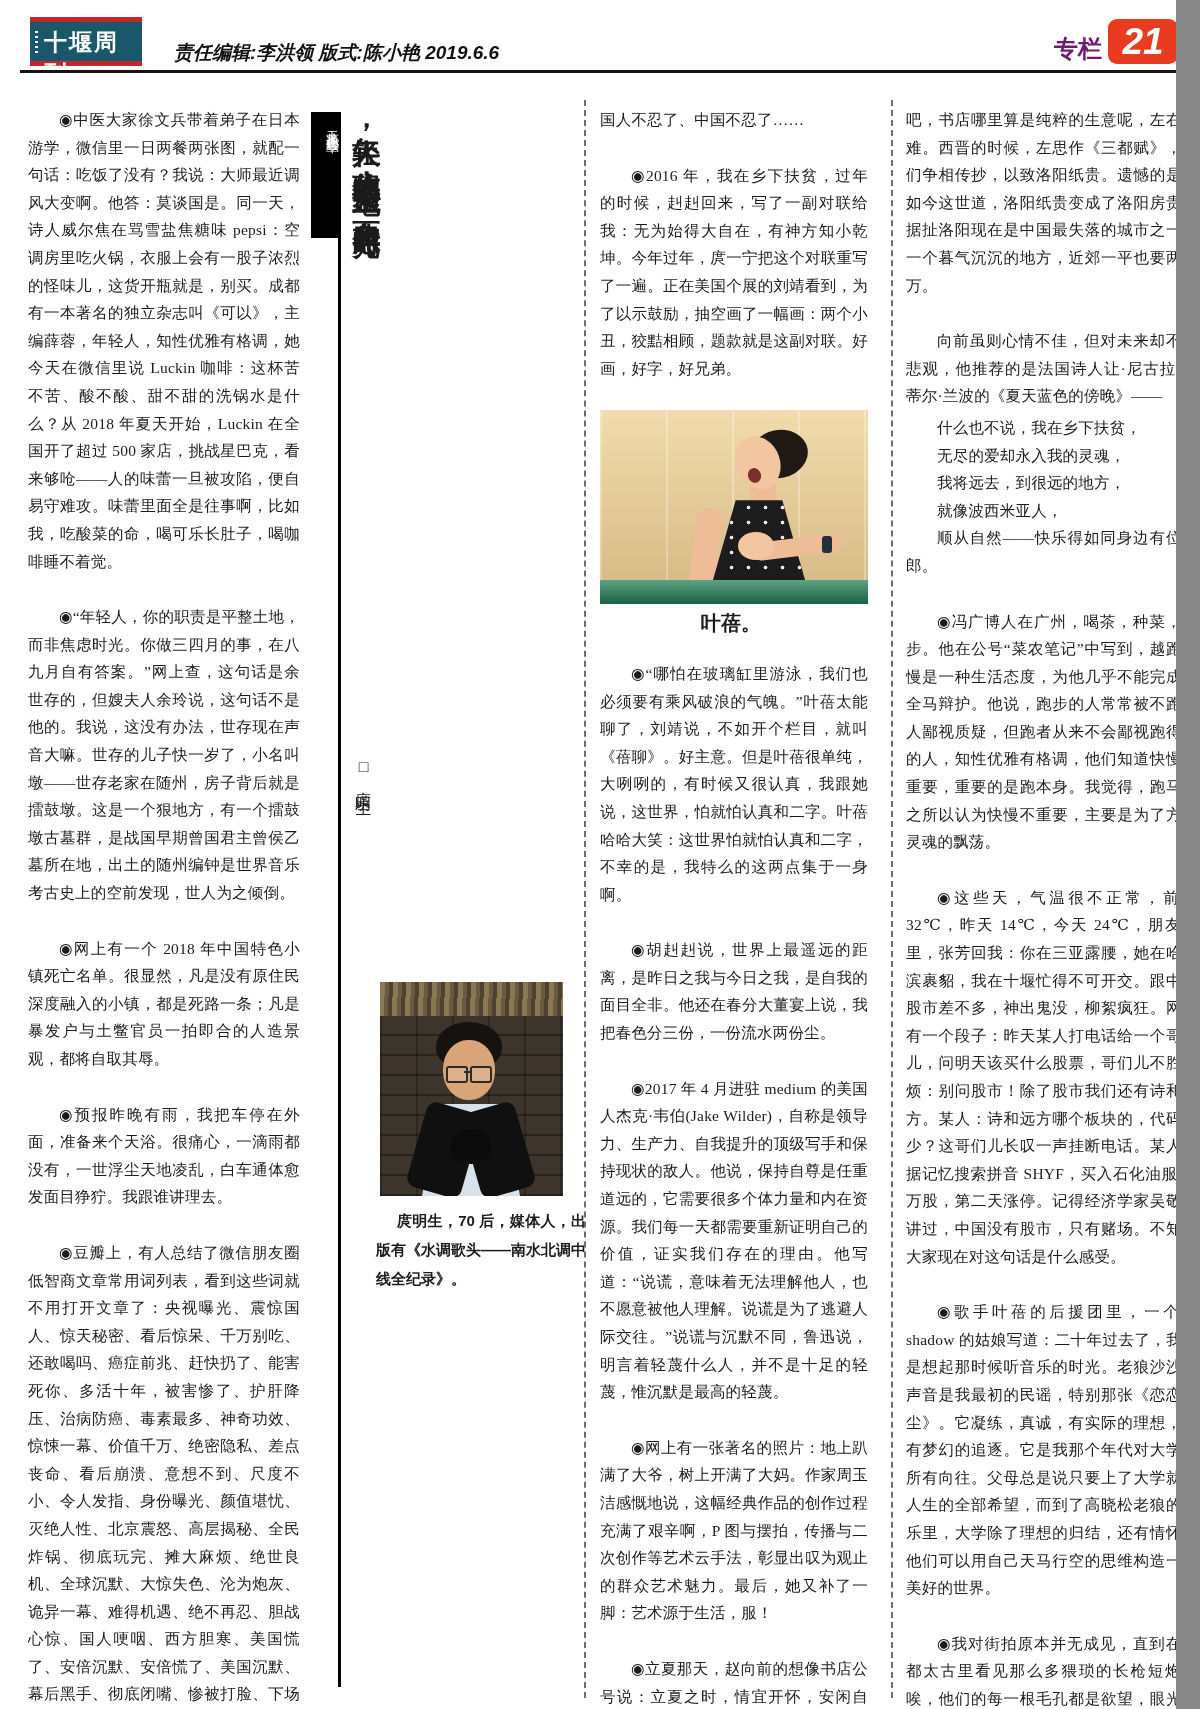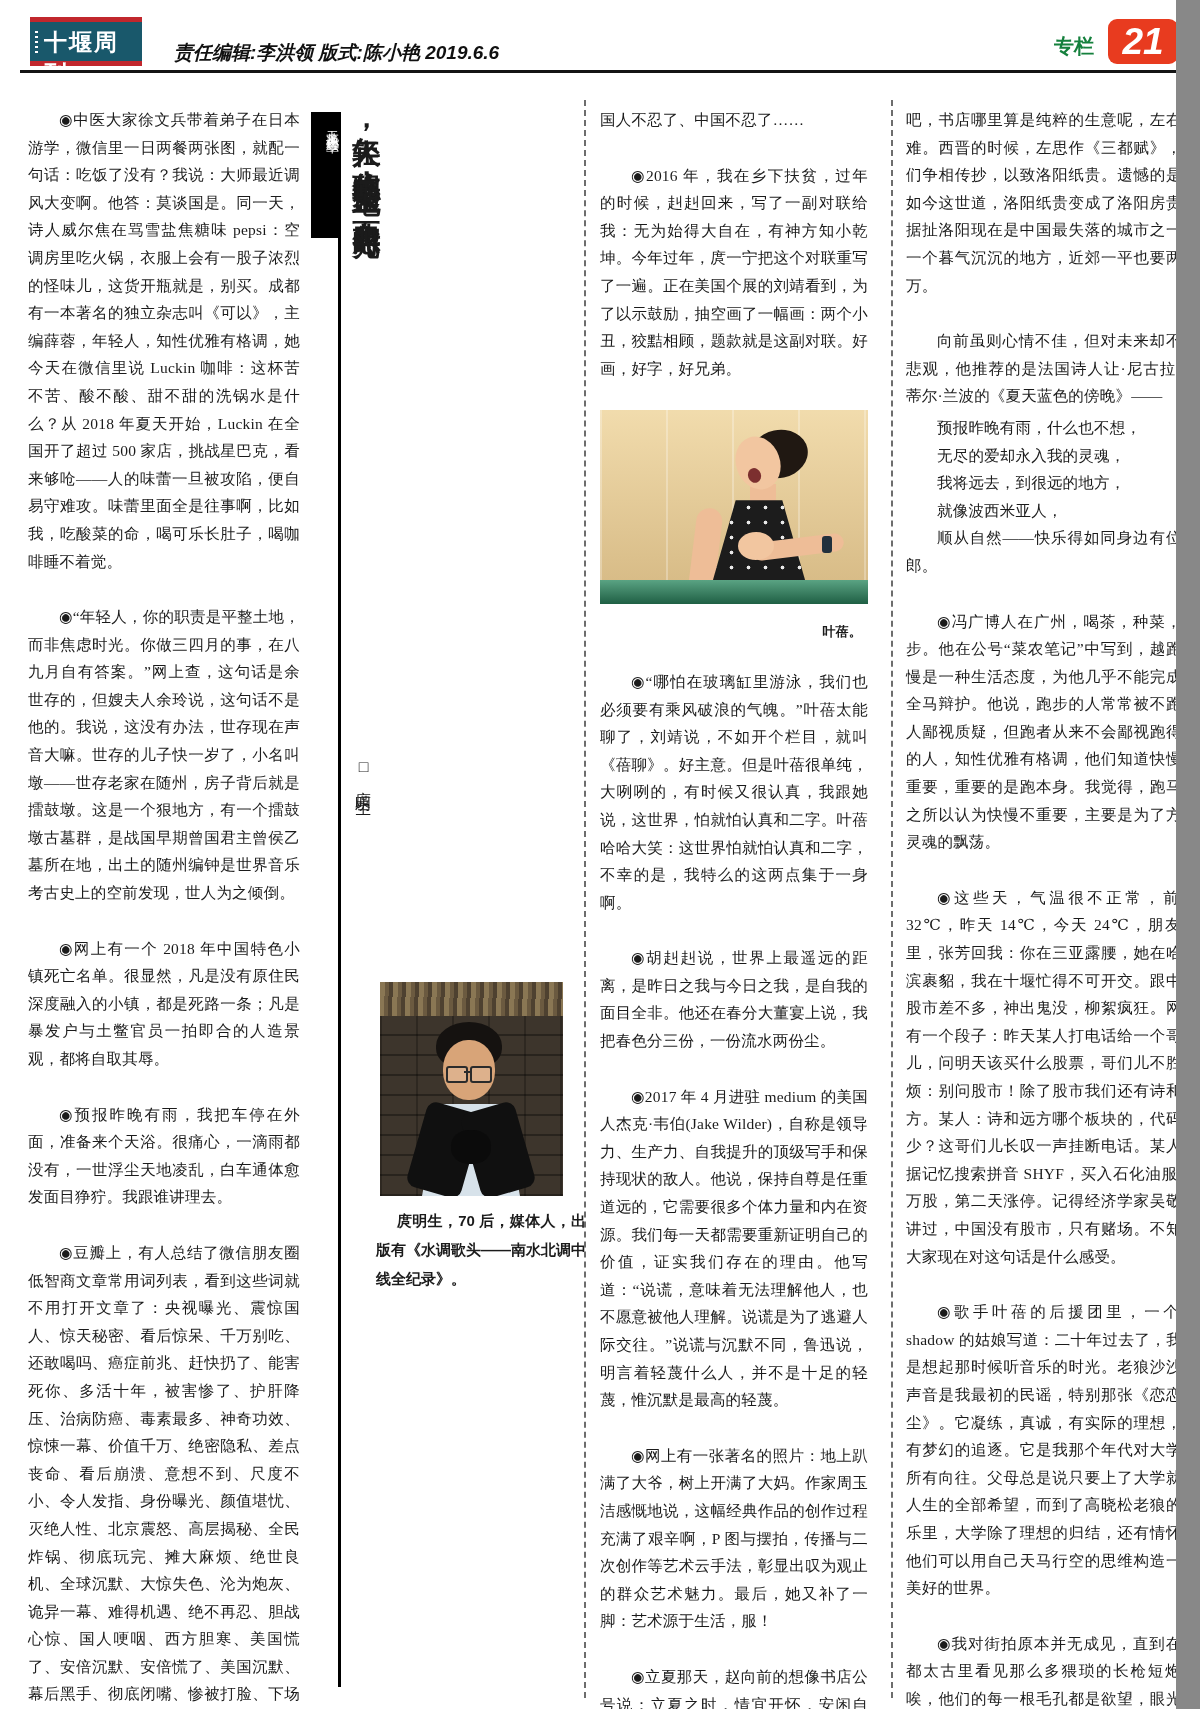--- a/index.html
+++ b/index.html
@@ -9,21 +9,21 @@
   .masthead{position:absolute;left:30px;top:21px;width:112px;height:41px;background:var(--teal,#19586b);}
   .masthead .stripe{position:absolute;left:0;width:100%;height:5px;background:var(--stripe,#c1272d);}
   .masthead .stripe.top{top:-4px;} .masthead .stripe.bot{bottom:-4px;}
   .masthead .logo-text{position:absolute;left:14px;top:6px;width:98px;color:#fff;font-weight:bold;
         font-size:23px;letter-spacing:2px;font-family:"Liberation Serif","DejaVu Serif",serif;}
   .logo-marks{position:absolute;left:5px;top:10px;width:3px;height:22px;
         background:repeating-linear-gradient(#ffffff 0 2px,transparent 2px 5px);}
   .masthead-meta{position:absolute;left:174px;top:40px;font-family:"Liberation Sans","DejaVu Sans",sans-serif;
         font-weight:bold;font-style:italic;font-size:19px;color:#111;}
   .section-label{position:absolute;left:1054px;top:33px;font-family:Liberation Serif, serif;
-        font-weight:bold;font-size:20px;color:#15803d;}
+        font-weight:bold;font-size:24px;color:#701a75;}
   .badge{position:absolute;left:1108px;top:19px;width:70px;height:45px;background:var(--badge,#e83b1f);
         border-radius:9px;display:flex;align-items:center;justify-content:center;}
   .badge span{color:#fff;font-size:37px;font-weight:bold;font-style:italic;
         font-family:"Liberation Sans","DejaVu Sans",sans-serif;}
   .header-rule{position:absolute;left:20px;top:70px;width:1160px;height:3px;background:#141414;}
   
   .tcol{position:absolute;top:106px;font-size:15.5px;line-height:27.6px;text-align:justify;letter-spacing:.2px;}
   .tcol p{margin:0 0 28px 0;}
   .para{text-indent:2em;}
   .cont{text-indent:0;}
@@ -75,22 +75,22 @@
   .pw-face{position:absolute;left:136px;top:26px;width:44px;height:54px;background:#f2c6a0;border-radius:50%;transform:rotate(-20deg);}
   .pw-mouth{position:absolute;left:8px;top:30px;width:13px;height:15px;background:#7c2f2f;border-radius:50%;}
   .pw-neck{position:absolute;left:150px;top:74px;width:26px;height:24px;background:#eebd97;}
   .pw-top{position:absolute;left:106px;top:90px;width:106px;height:104px;background:#1c1c1c;
         background-image:radial-gradient(circle,#e8e8e8 1.6px,transparent 2.2px);background-size:17px 15px;
         clip-path:polygon(28% 0,72% 0,100% 100%,0 100%);}
   .pw-arm-l{position:absolute;left:92px;top:98px;width:26px;height:96px;background:#eebd97;border-radius:13px;transform:rotate(7deg);}
   .pw-arm-r{position:absolute;left:152px;top:128px;width:92px;height:18px;background:#eebd97;border-radius:9px;transform:rotate(-7deg);}
   .pw-hands{position:absolute;left:138px;top:122px;width:36px;height:28px;background:#f2c6a0;border-radius:50%;}
   .pw-watch{position:absolute;left:222px;top:126px;width:10px;height:17px;background:#22303c;border-radius:3px;}
-  figcaption{font-family:"Liberation Sans","DejaVu Sans",sans-serif;font-weight:bold;font-size:13px;
-        text-align:right;margin-top:14px;padding-right:6px;}
+  figcaption{font-family:"Liberation Sans","DejaVu Sans",sans-serif;font-weight:bold;font-size:20px;
+        text-align:center;margin-top:6px;padding-right:6px;}
 </style>
 </head>
 <body>
 
 <div id="page">
 
   <div class="masthead">
     <div class="stripe top"></div>
     <div class="stripe bot"></div>
     <div class="logo-marks"></div>
@@ -158,21 +158,21 @@
     <p class="para">◉“哪怕在玻璃缸里游泳，我们也必须要有乘风破浪的气魄。”叶蓓太能聊了，刘靖说，不如开个栏目，就叫《蓓聊》。好主意。但是叶蓓很单纯，大咧咧的，有时候又很认真，我跟她说，这世界，怕就怕认真和二字。叶蓓哈哈大笑：这世界怕就怕认真和二字，不幸的是，我特么的这两点集于一身啊。</p>
     <p class="para">◉胡赳赳说，世界上最遥远的距离，是昨日之我与今日之我，是自我的面目全非。他还在春分大董宴上说，我把春色分三份，一份流水两份尘。</p>
     <p class="para">◉2017 年 4 月进驻 medium 的美国人杰克·韦伯(Jake Wilder)，自称是领导力、生产力、自我提升的顶级写手和保持现状的敌人。他说，保持自尊是任重道远的，它需要很多个体力量和内在资源。我们每一天都需要重新证明自己的价值，证实我们存在的理由。他写道：“说谎，意味着无法理解他人，也不愿意被他人理解。说谎是为了逃避人际交往。”说谎与沉默不同，鲁迅说，明言着轻蔑什么人，并不是十足的轻蔑，惟沉默是最高的轻蔑。</p>
     <p class="para">◉网上有一张著名的照片：地上趴满了大爷，树上开满了大妈。作家周玉洁感慨地说，这幅经典作品的创作过程充满了艰辛啊，P 图与摆拍，传播与二次创作等艺术云手法，彰显出叹为观止的群众艺术魅力。最后，她又补了一脚：艺术源于生活，服！</p>
     <p class="para">◉立夏那天，赵向前的想像书店公号说：立夏之时，情宜开怀，安闲自乐，故今日宜读诗。向前兄的独立书店在全国名气很大，可惜居无定所，这几年已经换了两个地方。租吧，没有合适的地方，买</p>
   </div>
 
   <div class="tcol" id="col4">
     <p class="cont">吧，书店哪里算是纯粹的生意呢，左右为难。西晋的时候，左思作《三都赋》，人们争相传抄，以致洛阳纸贵。遗憾的是，如今这世道，洛阳纸贵变成了洛阳房贵，据扯洛阳现在是中国最失落的城市之一，一个暮气沉沉的地方，近郊一平也要两三万。</p>
     <p class="para" style="margin-bottom:4px">向前虽则心情不佳，但对未来却不抱悲观，他推荐的是法国诗人让·尼古拉·阿蒂尔·兰波的《夏天蓝色的傍晚》——</p>
-    <p class="verse">预报昨晚有雨，什么也不想，</p>
+    <p class="verse">什么也不说，我在乡下扶贫，</p>
     <p class="verse">无尽的爱却永入我的灵魂，</p>
     <p class="verse">我将远去，到很远的地方，</p>
     <p class="verse">就像波西米亚人，</p>
     <p class="verse verse-last">顺从自然——快乐得如同身边有位女郎。</p>
     <p class="para">◉冯广博人在广州，喝茶，种菜，跑步。他在公号“菜农笔记”中写到，越跑越慢是一种生活态度，为他几乎不能完成的全马辩护。他说，跑步的人常常被不跑的人鄙视质疑，但跑者从来不会鄙视跑得慢的人，知性优雅有格调，他们知道快慢不重要，重要的是跑本身。我觉得，跑马的之所以认为快慢不重要，主要是为了方便灵魂的飘荡。</p>
     <p class="para">◉这些天，气温很不正常，前天 32℃，昨天 14℃，今天 24℃，朋友圈里，张芳回我：你在三亚露腰，她在哈尔滨裹貂，我在十堰忙得不可开交。跟中国股市差不多，神出鬼没，柳絮疯狂。网上有一个段子：昨天某人打电话给一个哥们儿，问明天该买什么股票，哥们儿不胜其烦：别问股市！除了股市我们还有诗和远方。某人：诗和远方哪个板块的，代码多少？这哥们儿长叹一声挂断电话。某人根据记忆搜索拼音 SHYF，买入石化油服 10 万股，第二天涨停。记得经济学家吴敬琏讲过，中国没有股市，只有赌场。不知道大家现在对这句话是什么感受。</p>
     <p class="para">◉歌手叶蓓的后援团里，一个叫 shadow 的姑娘写道：二十年过去了，我总是想起那时候听音乐的时光。老狼沙沙的声音是我最初的民谣，特别那张《恋恋风尘》。它凝练，真诚，有实际的理想，也有梦幻的追逐。它是我那个年代对大学的所有向往。父母总是说只要上了大学就是人生的全部希望，而到了高晓松老狼的音乐里，大学除了理想的归结，还有情怀，他们可以用自己天马行空的思维构造一个美好的世界。</p>
     <p class="para">◉我对街拍原本并无成见，直到在成都太古里看见那么多猥琐的长枪短炮。唉，他们的每一根毛孔都是欲望，眼光都要在姑娘的肌肤上磨出茧子。听说太古里要对街拍摄影师搞什么持证上岗，有意思，发个牌子，乌鸡能变金凤凰?</p>
   </div>
 

